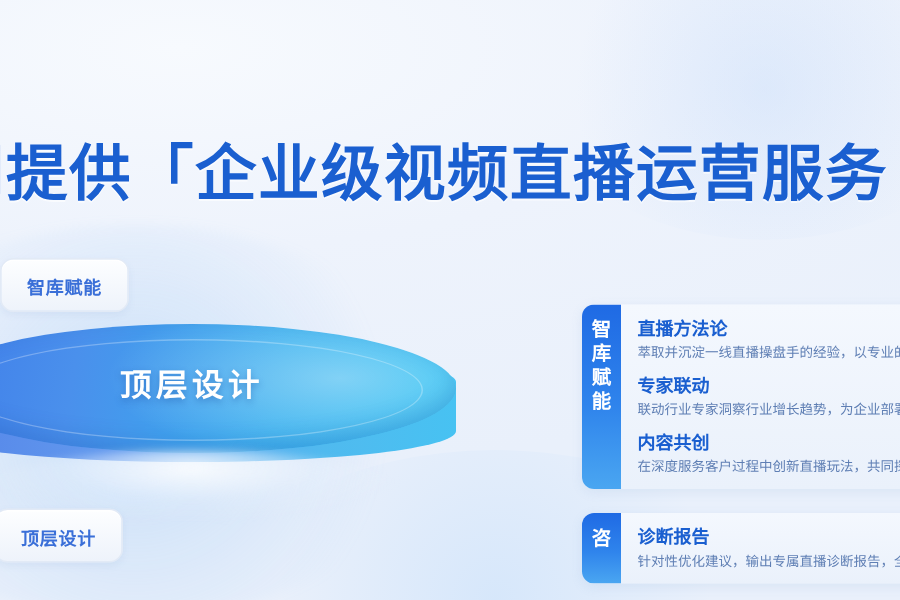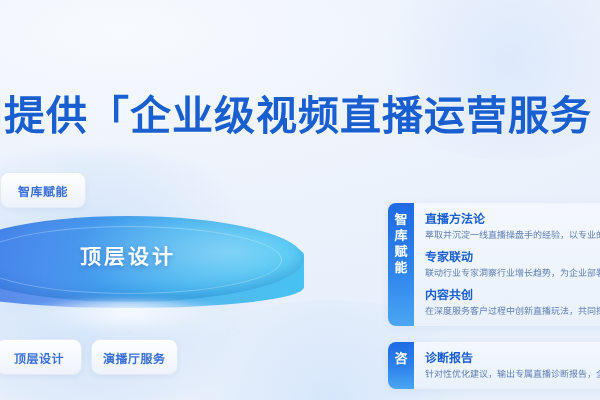--- a/index.html
+++ b/index.html
@@ -234,23 +234,20 @@
         <div class="disc-ring"></div>
       </div>
       <div class="disc-label">顶层设计</div>
       <div class="disc-reflection"></div>
     </div>
 
     <div class="chip-row chip-row-bottom">
       <div class="chip">
         <span>顶层设计</span>
       </div>
-      <div class="chip">
-        <span>演播厅服务</span>
-      </div>
     </div>
 
   </div>
 
   <div class="panels">
 
     <div class="panel">
       <div class="panel-tab">
         <span>智</span>
         <span>库</span>

